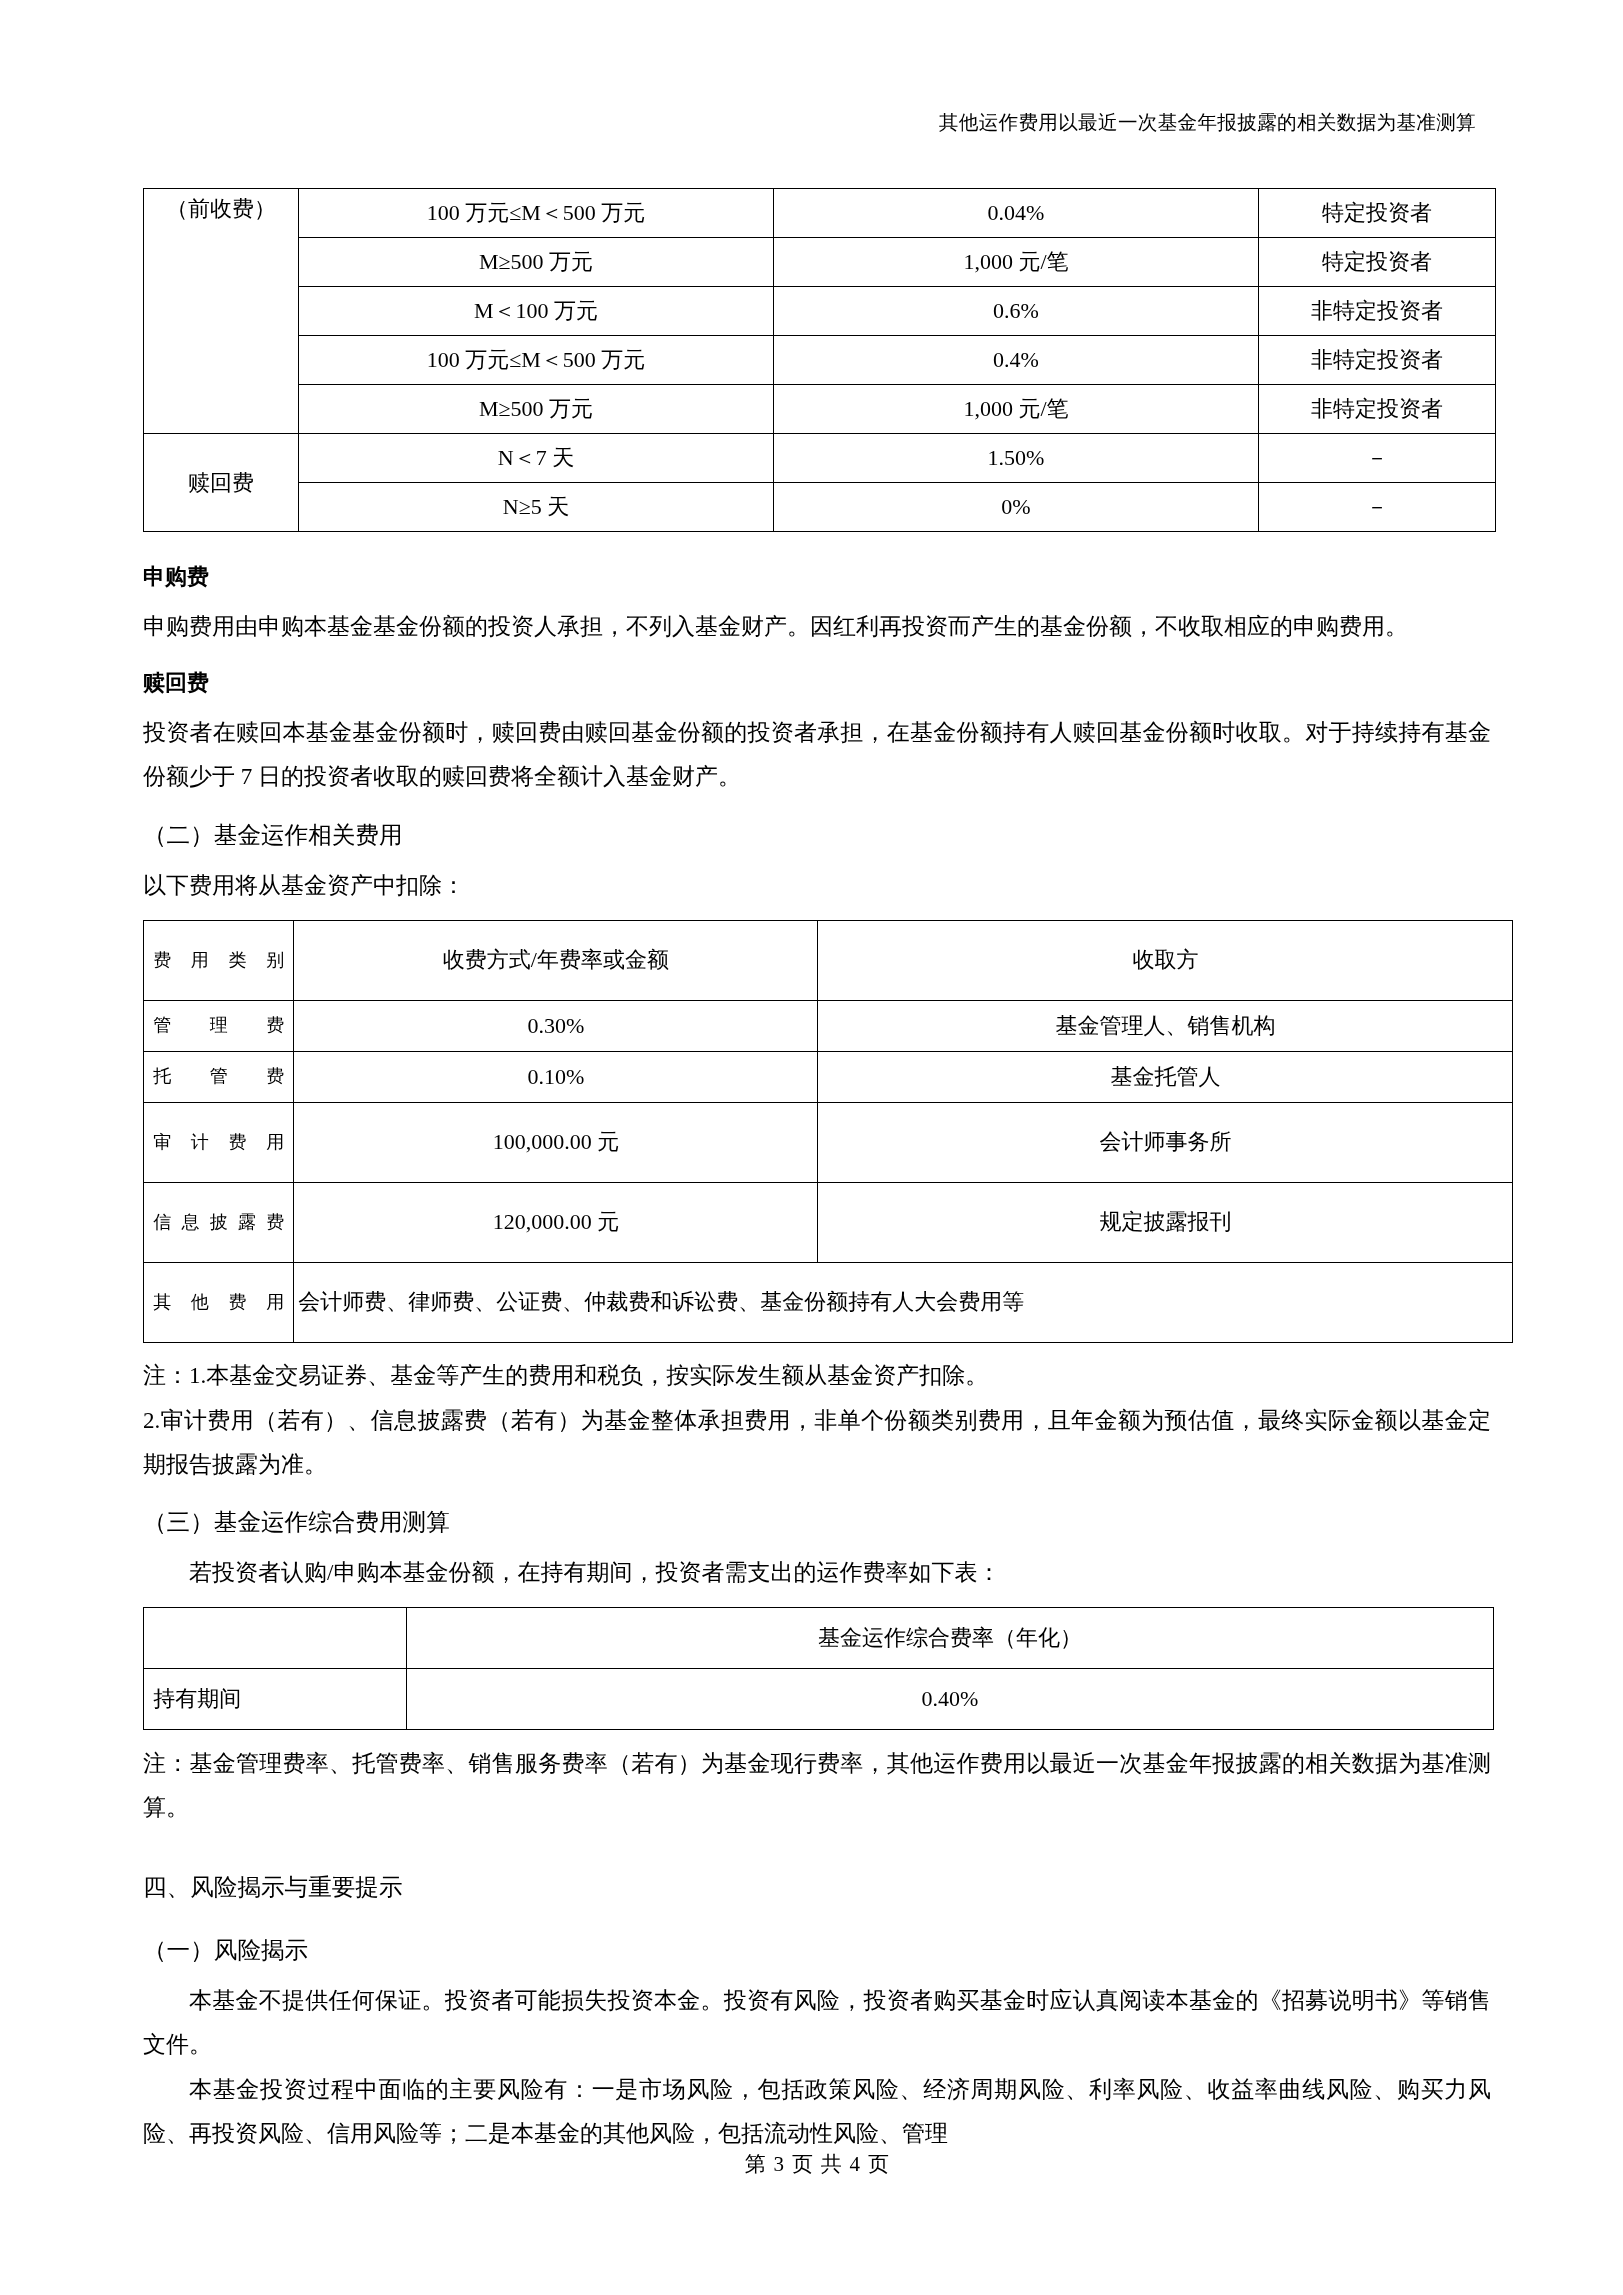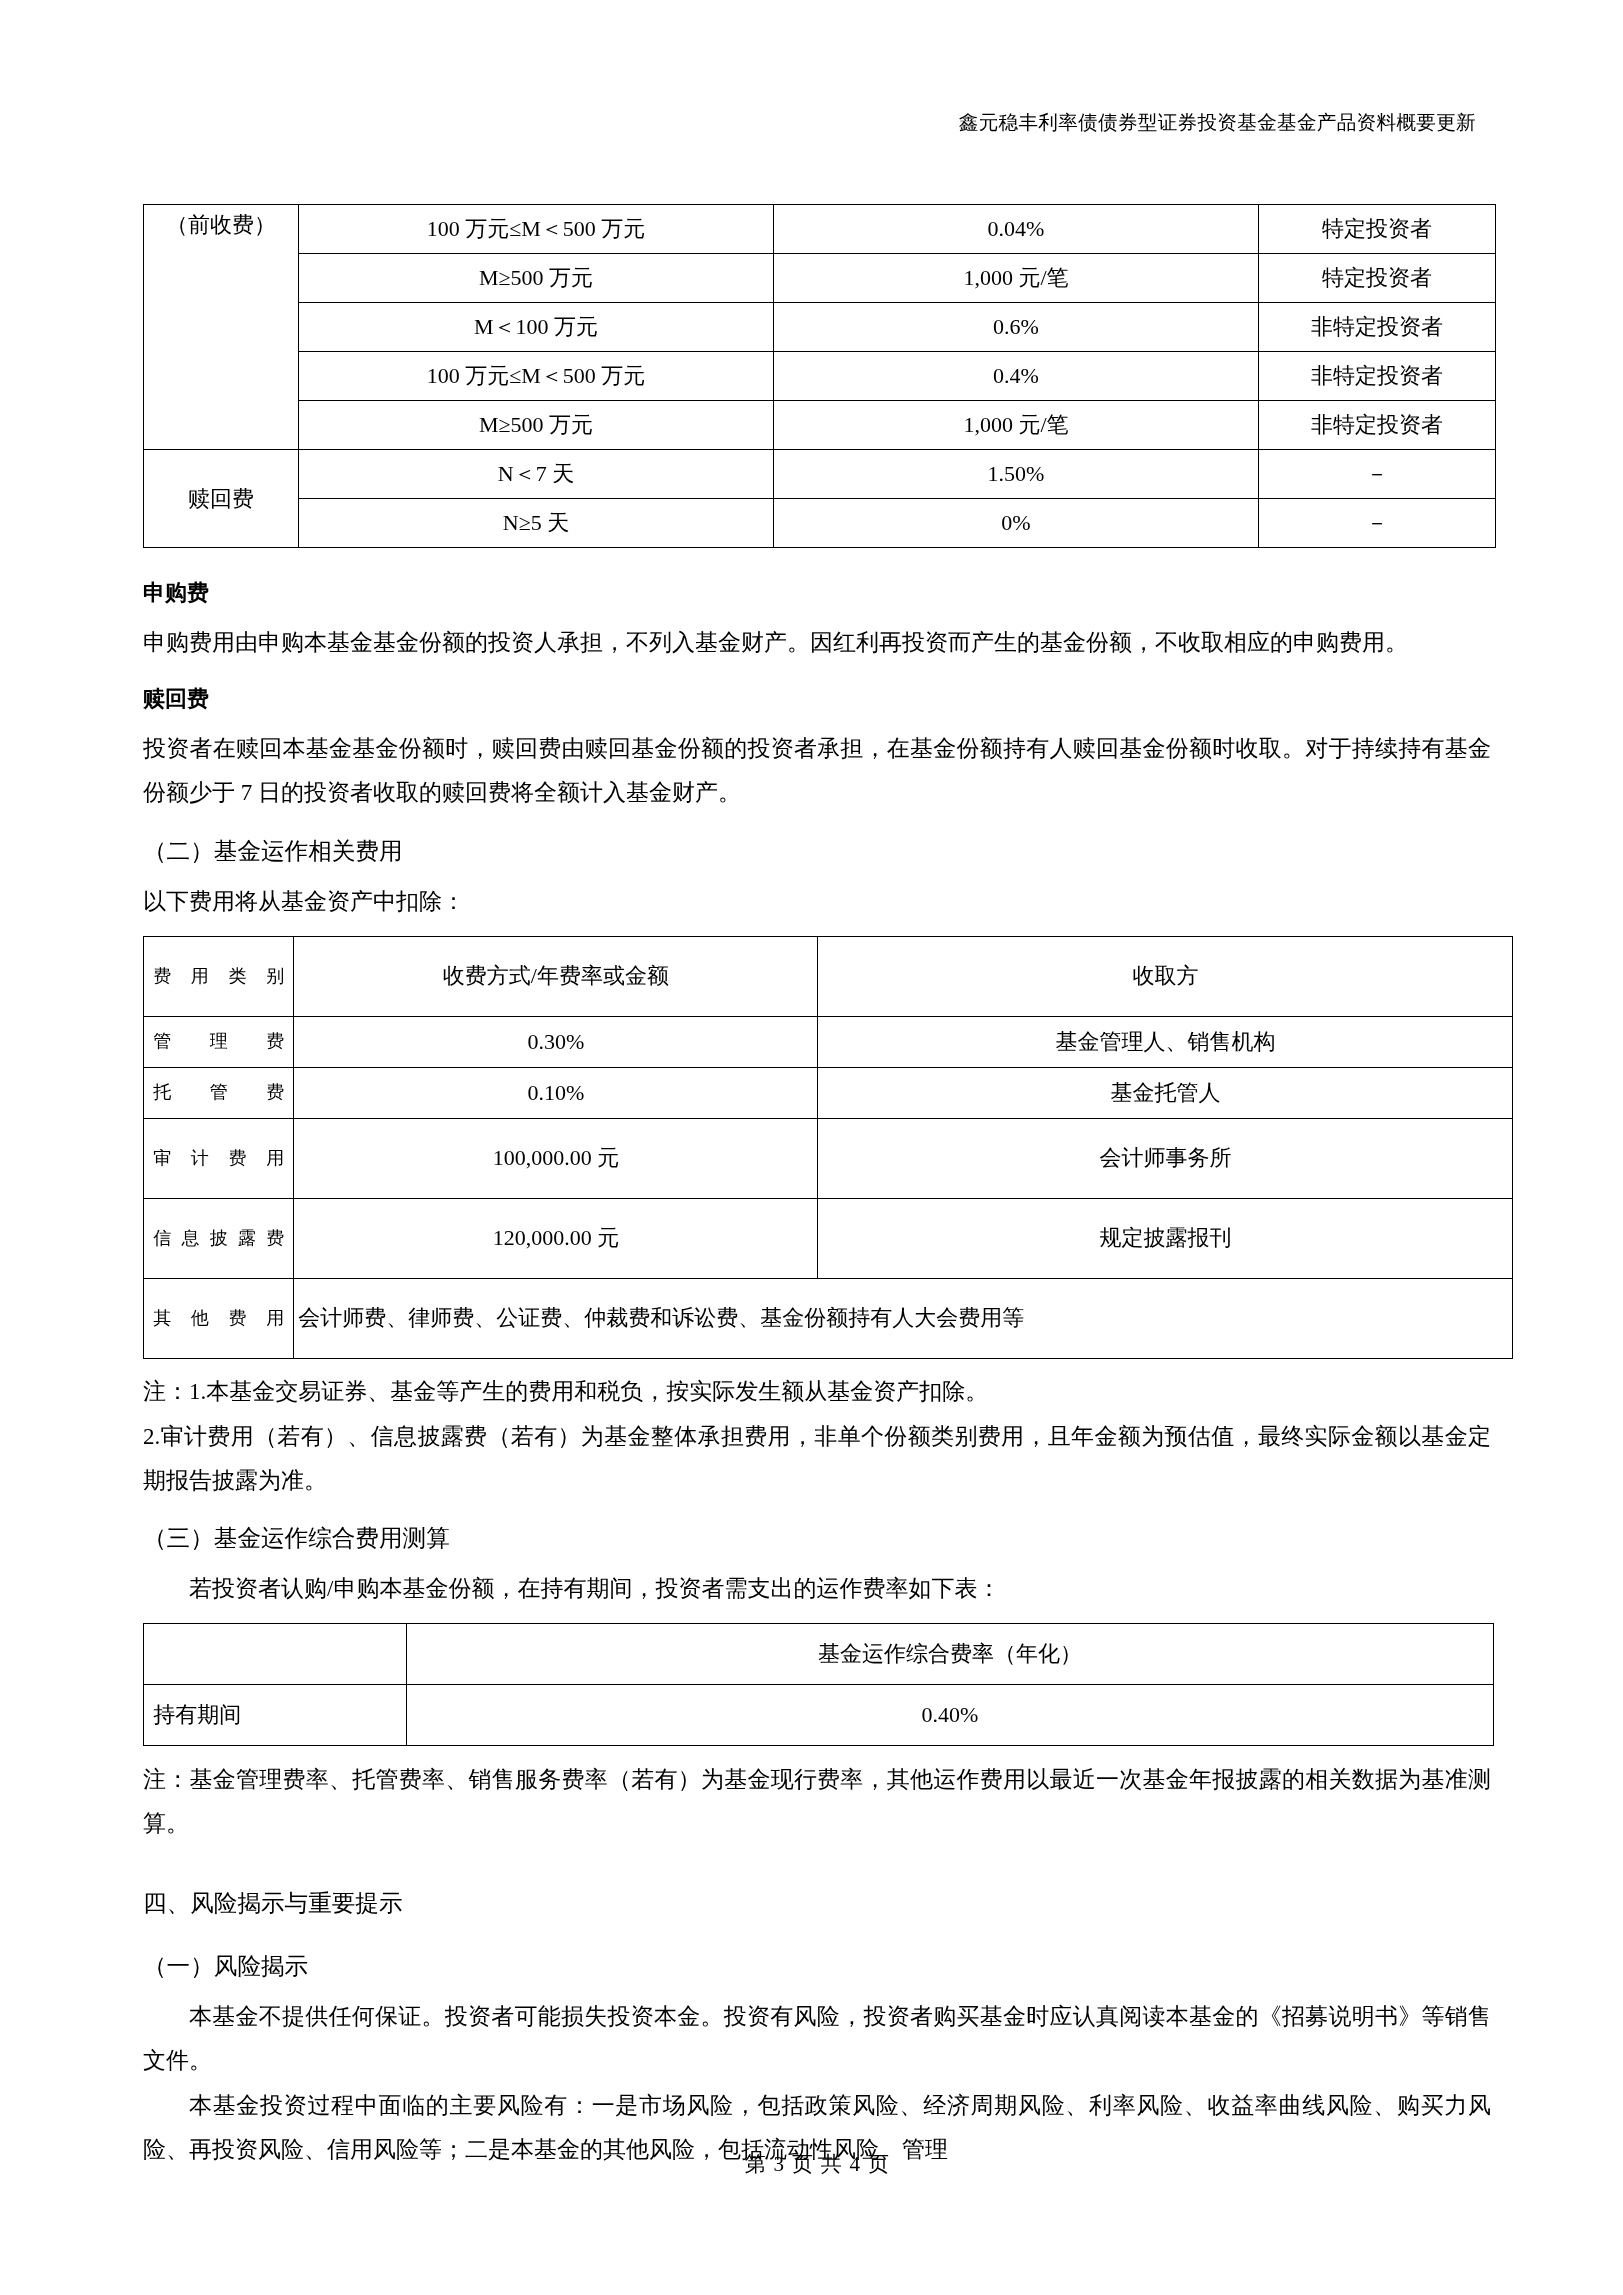--- a/index.html
+++ b/index.html
@@ -29,21 +29,21 @@
     right: 147px;
     font-size: 19.6px;
     line-height: 1.2;
     letter-spacing: 0.3px;
     white-space: nowrap;
   }
   
   .content {
     position: absolute;
     left: 143px;
-    top: 204px;
+    top: 188px;
     width: 1348px;
   }
   
   table {
     border-collapse: collapse;
     width: 100%;
     table-layout: fixed;
   }
   table td {
     border: 1.3px solid #000000;
@@ -123,21 +123,21 @@
     text-align: center;
     font-size: 21px;
     letter-spacing: 1.3px;
   }
 </style>
 </head>
 <body>
 
 <div class="page">
 
-  <div class="doc-header">鑫元稳丰利率债债券型证券投资基金基金产品资料概要更新</div>
+  <div class="doc-header">其他运作费用以最近一次基金年报披露的相关数据为基准测算</div>
 
   <div class="content">
 
     <table class="fee-table">
       <tbody>
         <tr>
           <td class="c0 label-top" rowspan="5">（前收费）</td>
           <td class="c1">100 万元≤M＜500 万元</td>
           <td class="c2">0.04%</td>
           <td class="c3">特定投资者</td>

